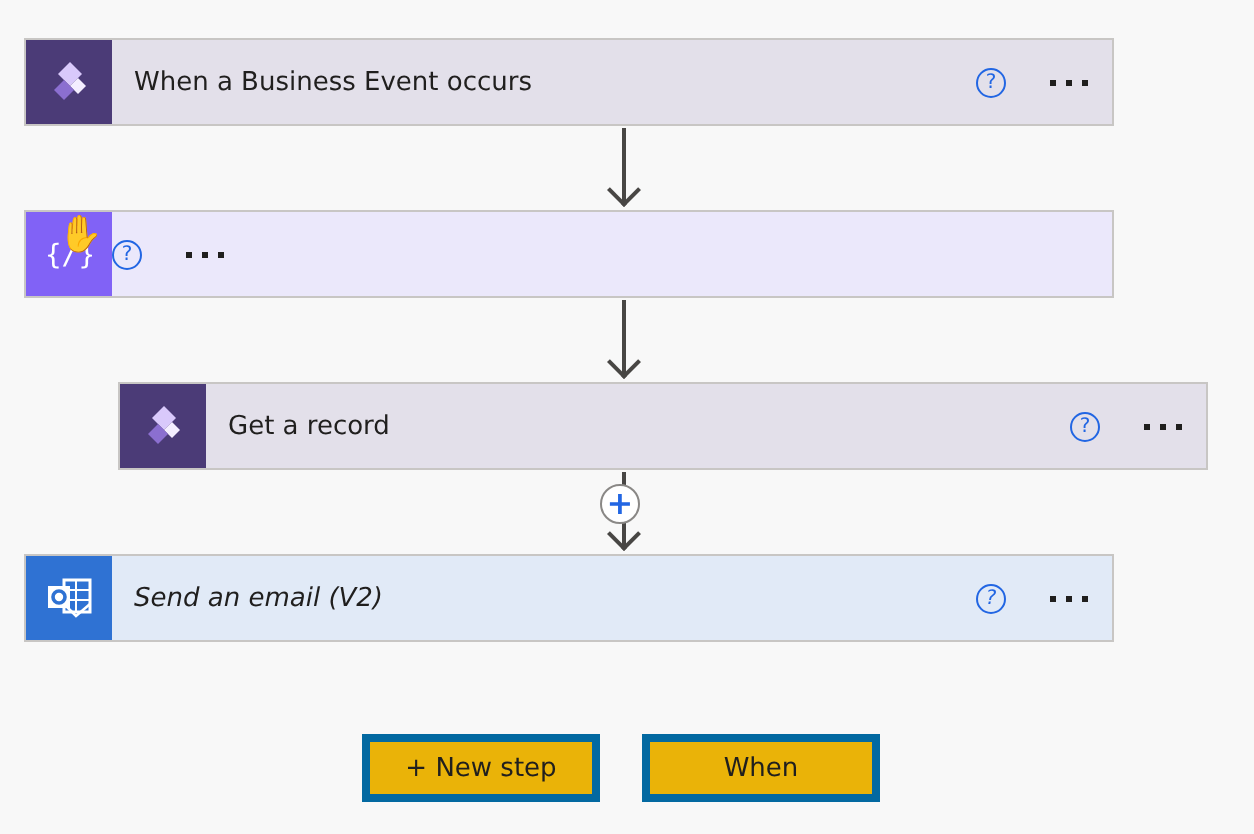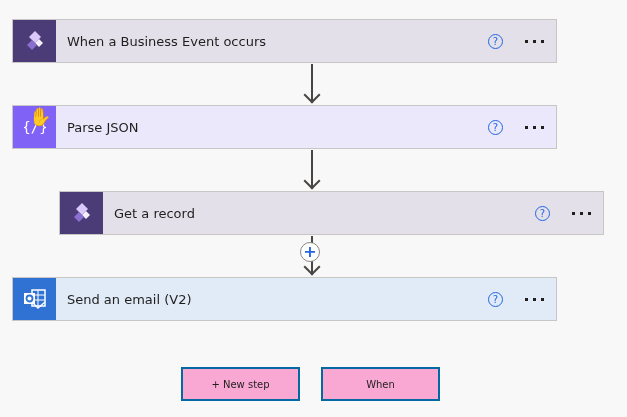--- a/index.html
+++ b/index.html
@@ -33,22 +33,22 @@
     position:absolute; width:12px; height:12px;
     border-right:2px solid #484644; border-bottom:2px solid #484644;
     transform:rotate(45deg); box-sizing:border-box;
   }
   .plus {
     position:absolute; left:300px; top:242px; width:20px; height:20px; border-radius:50%;
     background:#fff; border:1px solid #8a8886; box-sizing:border-box;
     color:#2266e3; font-size:16px; line-height:17px; text-align:center; font-weight:bold;
   }
   .btn {
-    position:absolute; top:367px; width:119px; height:34px; background:#f9a8d4;
-    border:2px solid #0369a1; box-sizing:border-box; font-size:10px; color:#201f1e;
+    position:absolute; top:367px; width:119px; height:34px; background:#eab308;
+    border:4px solid #0369a1; box-sizing:border-box; font-size:13px; color:#201f1e;
     display:flex; align-items:center; justify-content:center;
   }
   .cursor {
     position:absolute; left:29px; top:106px; font-size:18px; color:#fff;
   }
 </style>
 </head>
 <body>
 
 <div class="card" style="top:19px;background:#e3e0ea;">
@@ -70,21 +70,20 @@
 
 <div class="connector" style="top:64px;height:38px;"></div>
 <div class="arrowhead" style="left:306px;top:89px;"></div>
 
 <div class="card" style="top:105px;background:#ebe8fb;">
   <div class="icon-box" style="background:#8162f6;">
     <svg width="22" height="22" viewBox="0 0 22 22">
       <text x="11" y="16" text-anchor="middle" font-size="14" fill="#fff" font-family="DejaVu Sans Mono, monospace">{/}</text>
     </svg>
   </div>
-  <div class="title">Parse JSON</div>
   <div class="help">?</div>
   <div class="more">
       <span></span>
       <span></span>
       <span></span>
     </div>
 </div>
 <div class="cursor">✋</div>
 
 <div class="connector" style="top:150px;height:38px;"></div>
@@ -104,21 +103,21 @@
       <span></span>
       <span></span>
       <span></span>
     </div>
 </div>
 
 <div class="connector" style="top:236px;height:38px;"></div>
 <div class="arrowhead" style="left:306px;top:261px;"></div>
 <div class="plus">+</div>
 
-<div class="card" style="top:277px;background:#e1eaf7;">
+<div class="card" style="top:277px;background:#e1eaf7;font-style:italic;">
   <div class="icon-box" style="background:#2f72d3;">
     <svg width="24" height="22" viewBox="0 0 24 22">
       <rect x="9" y="2" width="13" height="16" fill="none" stroke="#fff" stroke-width="1.5"></rect>
       <line x1="9" y1="7" x2="22" y2="7" stroke="#fff" stroke-width="1"></line>
       <line x1="9" y1="12" x2="22" y2="12" stroke="#fff" stroke-width="1"></line>
       <line x1="15" y1="2" x2="15" y2="18" stroke="#fff" stroke-width="1"></line>
       <rect x="1" y="5" width="11" height="11" fill="#fff"></rect>
       <circle cx="6.5" cy="10.5" r="3" fill="none" stroke="#2f72d3" stroke-width="1.8"></circle>
       <polyline points="9,14 15,20 22,14" fill="none" stroke="#fff" stroke-width="1.3"></polyline>
     </svg>

